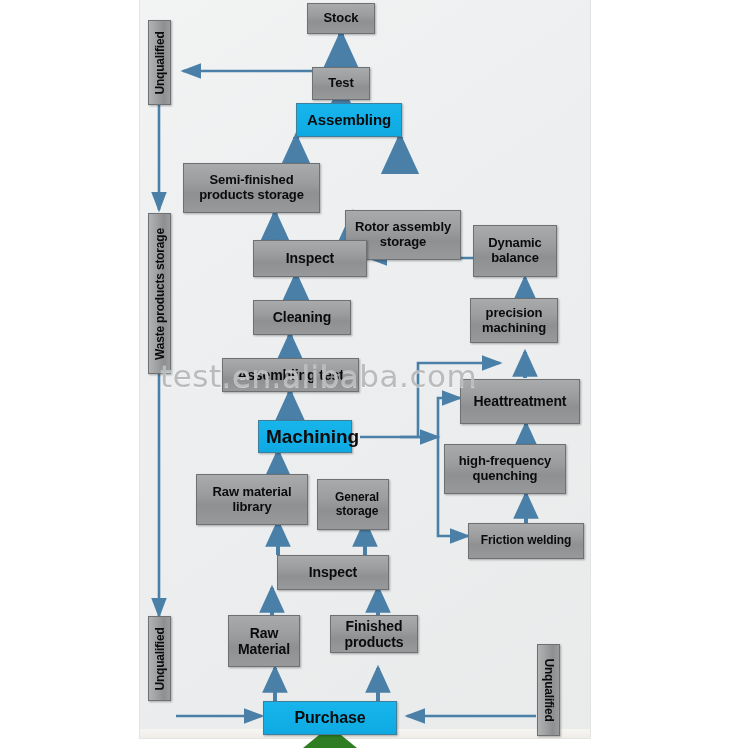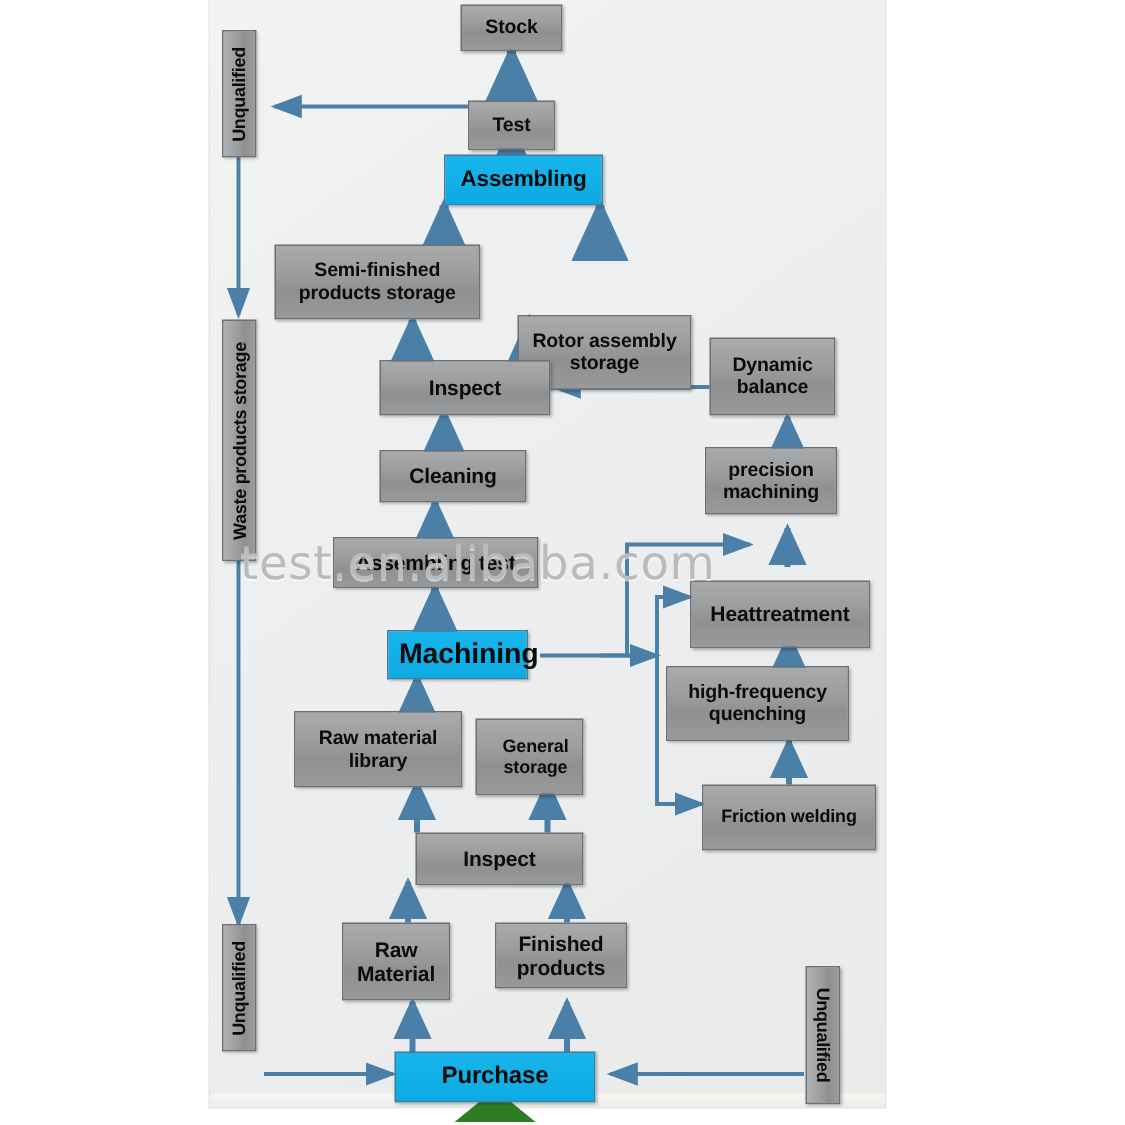--- a/index.html
+++ b/index.html
@@ -191,53 +191,53 @@
   </div>
 
   <div class="box gray left" style="left:470px;top:298px;width:88px;height:45px;font-size:13px;">
     <span class="t">precision machining</span>
   </div>
 
   <div class="box gray center" style="left:222px;top:358px;width:137px;height:34px;font-size:14px;">
     <span class="t">Assembling test</span>
   </div>
 
-  <div class="box gray left" style="left:460px;top:379px;width:120px;height:45px;font-size:14px;margin-top:8px;">
+  <div class="box gray left" style="left:460px;top:379px;width:120px;height:45px;font-size:14px;">
     <span class="t">Heattreatment</span>
   </div>
 
   <div class="box cyan center" style="left:258px;top:420px;width:94px;height:33px;font-size:19px;">
     <span class="t">Machining</span>
   </div>
 
   <div class="box gray left" style="left:444px;top:444px;width:122px;height:50px;font-size:13px;">
     <span class="t">high-frequency quenching</span>
   </div>
 
   <div class="box gray left" style="left:196px;top:474px;width:112px;height:51px;font-size:13px;">
     <span class="t">Raw material library</span>
   </div>
 
   <div class="box gray left" style="left:317px;top:479px;width:72px;height:51px;font-size:12px;padding-left:8px;">
     <span class="t">General storage</span>
   </div>
 
-  <div class="box gray center" style="left:468px;top:523px;width:116px;height:44px;font-size:12px;">
+  <div class="box gray center" style="left:468px;top:523px;width:116px;height:36px;font-size:12px;">
     <span class="t">Friction welding</span>
   </div>
 
   <div class="box gray center" style="left:277px;top:555px;width:112px;height:35px;font-size:14px;">
     <span class="t">Inspect</span>
   </div>
 
   <div class="box gray left" style="left:228px;top:615px;width:72px;height:52px;font-size:14px;">
     <span class="t">Raw Material</span>
   </div>
 
-  <div class="box gray left" style="left:330px;top:615px;width:88px;height:44px;font-size:14px;">
+  <div class="box gray left" style="left:330px;top:615px;width:88px;height:38px;font-size:14px;">
     <span class="t">Finished products</span>
   </div>
 
   <div class="box cyan center" style="left:263px;top:701px;width:134px;height:34px;font-size:16px;">
     <span class="t">Purchase</span>
   </div>
 
   <div class="vbox up" style="left:148px;top:20px;width:23px;height:85px;">
     <span class="t">Unqualified</span>
   </div>

